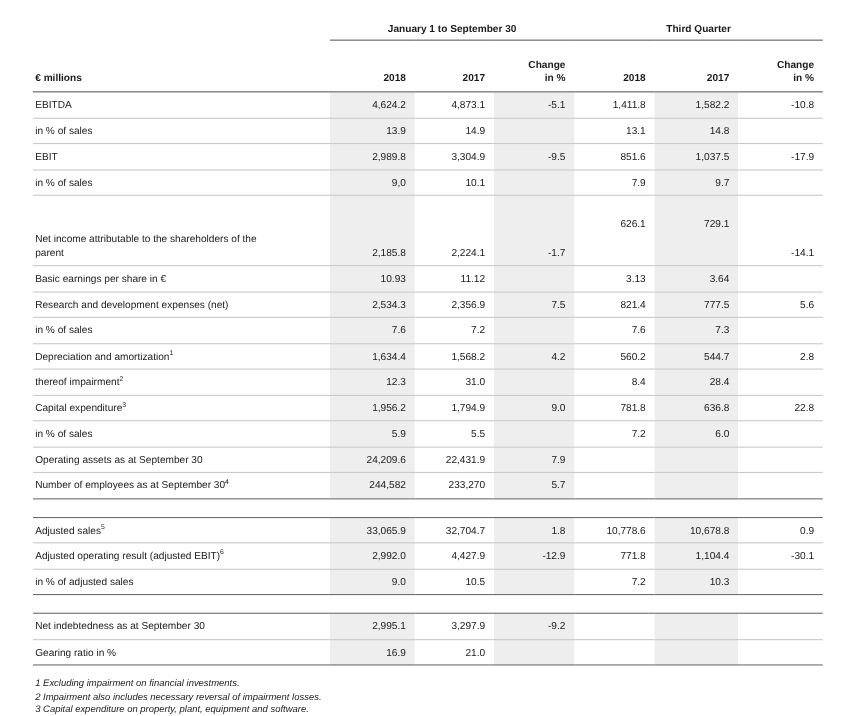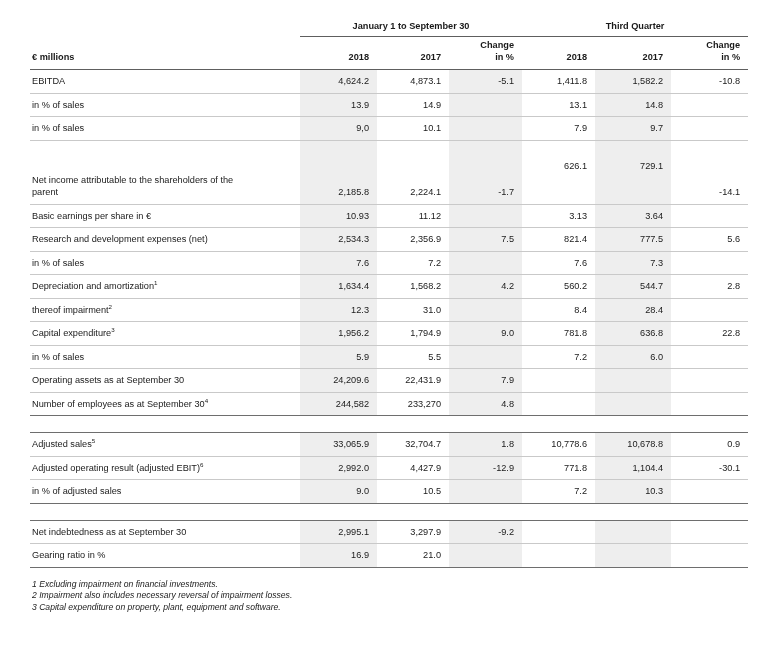--- a/index.html
+++ b/index.html
@@ -61,21 +61,21 @@
     padding: 3px 8px 6px 0;
     text-align: right;
     line-height: 11.5px;
   }
   .hd.hd-label {
     text-align: left;
     padding-left: 2px;
     padding-right: 0;
     font-weight: bold;
   }
-  .hd .chg-top { display: block; }
+  .hd .chg-top { display: block; margin-top: 14px; }
   .hd .chg-bot { display: block; }
 
   tr.header-row > th { border-bottom: 1.4px solid #5e5e5e; }
 
   
   td.lbl {
     text-align: left;
     padding: 5px 6px 5px 2px;
     font-size: 9.2px;
     line-height: 12.5px;
@@ -181,20 +181,29 @@
         <tr class="r">
           <td class="lbl">in % of sales</td>
           <td class="num shade">13.9</td>
           <td class="num">14.9</td>
           <td class="num shade"></td>
           <td class="num">13.1</td>
           <td class="num shade">14.8</td>
           <td class="num"></td>
         </tr>
         <tr class="r">
+          <td class="lbl">EBIT</td>
+          <td class="num shade">2,989.8</td>
+          <td class="num">3,304.9</td>
+          <td class="num shade">-9.5</td>
+          <td class="num">851.6</td>
+          <td class="num shade">1,037.5</td>
+          <td class="num">-17.9</td>
+        </tr>
+        <tr class="r">
           <td class="lbl">in % of sales</td>
           <td class="num shade">9,0</td>
           <td class="num">10.1</td>
           <td class="num shade"></td>
           <td class="num">7.9</td>
           <td class="num shade">9.7</td>
           <td class="num"></td>
         </tr>
         <tr class="r">
           <td class="lbl">
@@ -295,21 +304,21 @@
           <td class="num">22,431.9</td>
           <td class="num shade">7.9</td>
           <td class="num"></td>
           <td class="num shade"></td>
           <td class="num"></td>
         </tr>
         <tr class="r thick">
           <td class="lbl">Number of employees as at September 30<sup>4</sup></td>
           <td class="num shade">244,582</td>
           <td class="num">233,270</td>
-          <td class="num shade">4.8</td>
+          <td class="num shade">5.7</td>
           <td class="num"></td>
           <td class="num shade"></td>
           <td class="num"></td>
         </tr>
         <tr class="spacer">
           <td></td>
           <td class="shade"></td>
           <td></td>
           <td class="shade"></td>
           <td></td>

